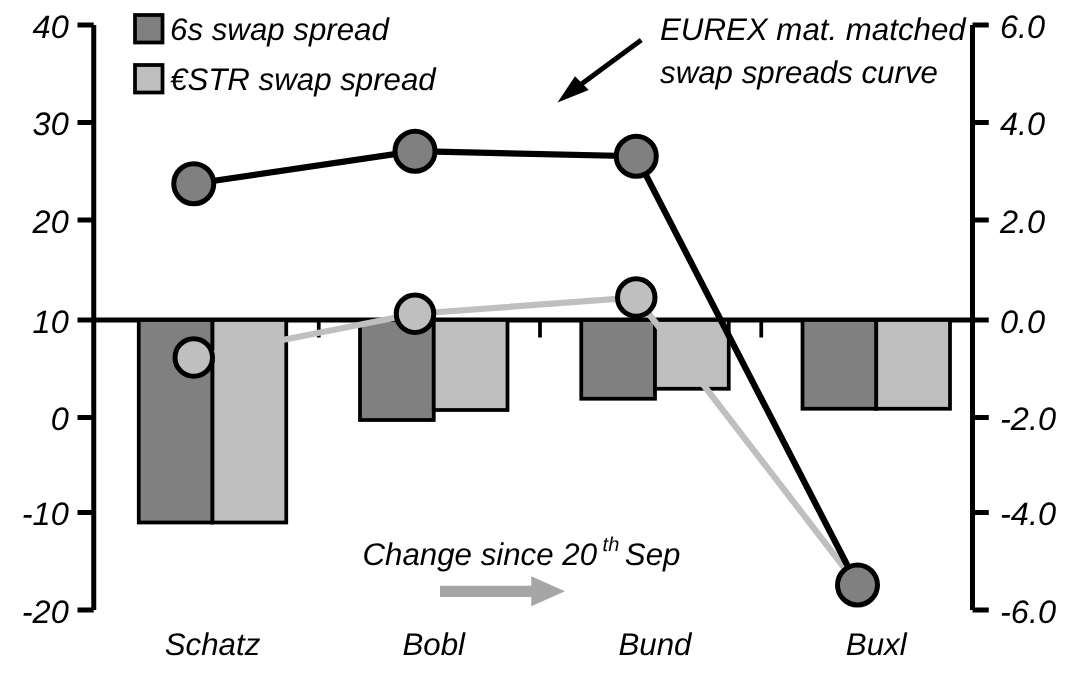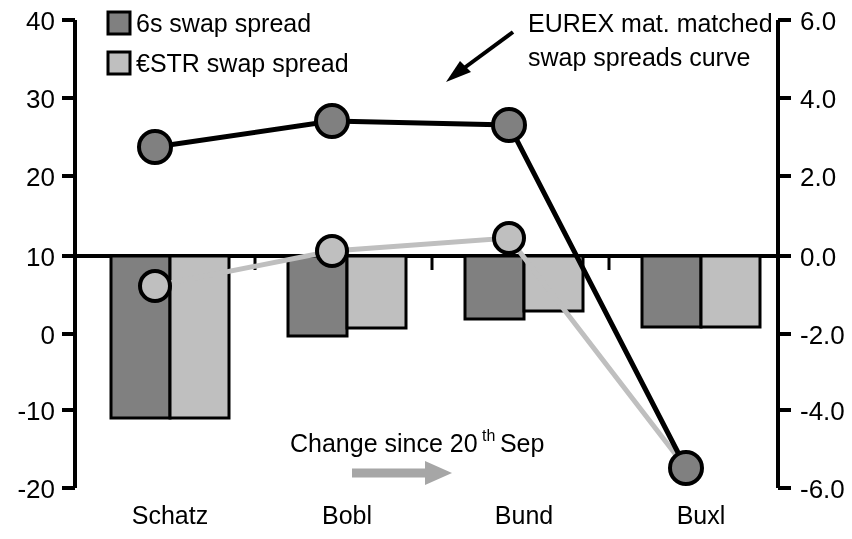--- a/index.html
+++ b/index.html
@@ -1,17 +1,17 @@
 <!DOCTYPE html>
 <html><head>
 <meta charset="utf-8">
 <style>
   html,body{margin:0;padding:0;background:#ffffff;}
   body{width:852px;height:539px;font-family:"Liberation Sans",sans-serif;overflow:hidden;}
-  #chart-root{position:relative;width:852px;height:539px;}
+  #chart-root{position:relative;width:852px;height:539px;font-style:italic;}
   .svg-layer{position:absolute;left:0;top:0;}
   .tick-label{font-family:"Liberation Sans",sans-serif;font-size:26px;fill:#000;}
   .cat-label{font-family:"Liberation Sans",sans-serif;font-size:25px;fill:#000;}
   .legend-label{font-family:"Liberation Sans",sans-serif;font-size:25px;fill:#000;}
   .anno-label{font-family:"Liberation Sans",sans-serif;font-size:25px;fill:#000;}
   .anno-sup{font-family:"Liberation Sans",sans-serif;font-size:16px;fill:#000;}
 </style>
 </head>
 <body>
 

